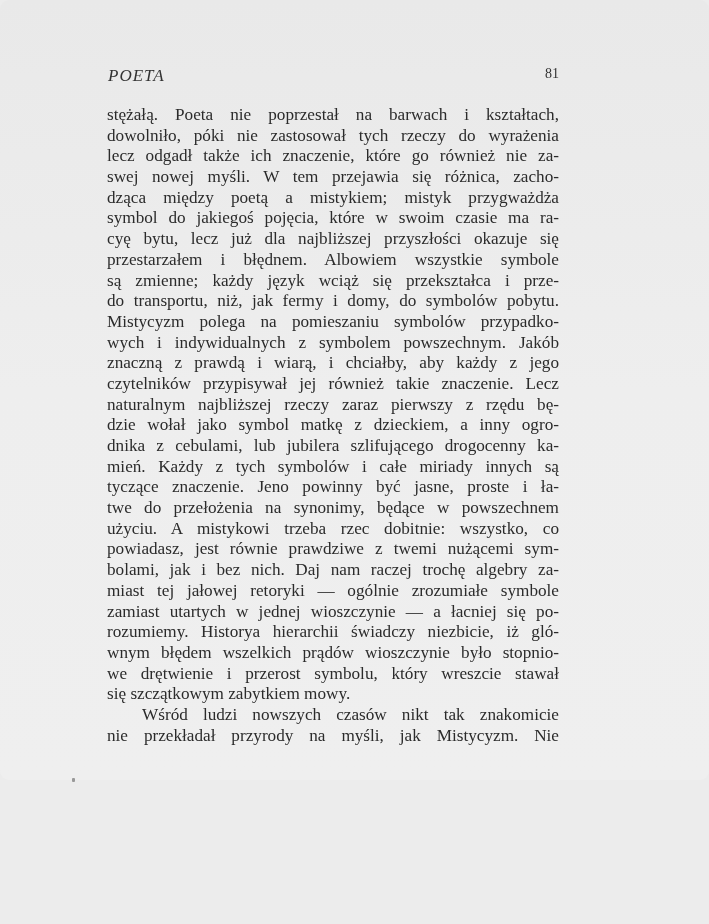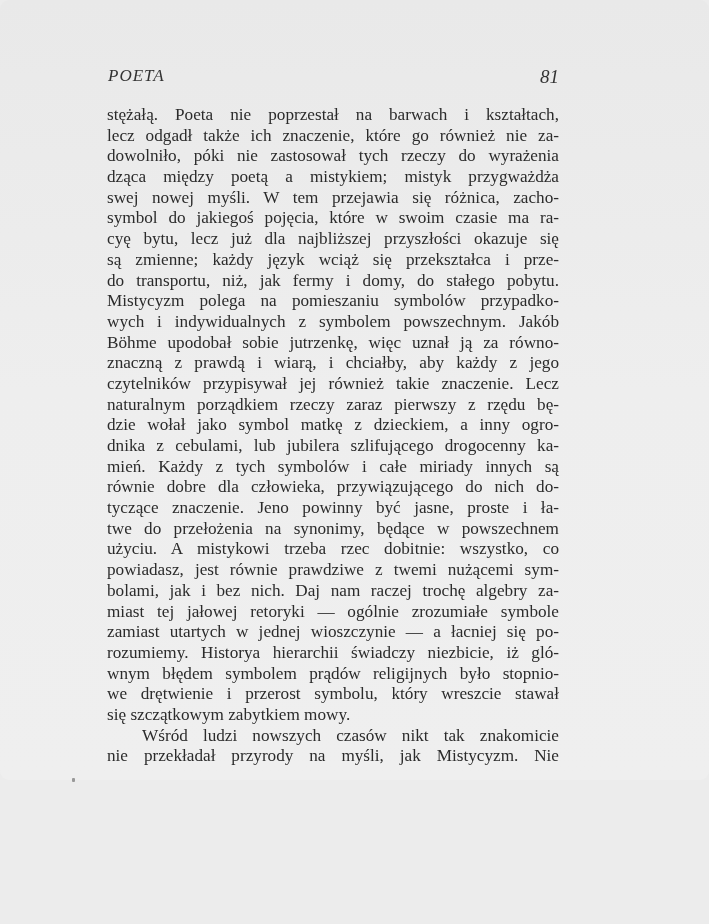--- a/index.html
+++ b/index.html
@@ -37,22 +37,21 @@
     font-style: italic;
     font-size: 17px;
     letter-spacing: 1px;
     color: #333;
   }
   .page-number {
     position: absolute;
     right: 0;
     top: 0;
     font-family: "Liberation Serif", serif;
-    font-style: italic;
-    font-size: 19px;
+    font-size: 14px;
     color: #333;
   }
   .body-text {
     position: absolute;
     left: 107px;
     top: 105px;
     width: 452px;
   }
   .line {
     display: block;
@@ -86,47 +85,46 @@
 
 <div class="page">
 
   <div class="running-head">
     <span class="running-title">POETA</span>
     <span class="page-number">81</span>
   </div>
 
   <div class="body-text">
     <span class="line">stężałą. Poeta nie poprzestał na barwach i kształtach,</span>
+    <span class="line">dowolniło, póki nie zastosował tych rzeczy do wyrażenia</span>
     <span class="line">lecz odgadł także ich znaczenie, które go również nie za-</span>
-    <span class="line">dowolniło, póki nie zastosował tych rzeczy do wyrażenia</span>
+    <span class="line">swej nowej myśli. W tem przejawia się różnica, zacho-</span>
     <span class="line">dząca między poetą a mistykiem; mistyk przygważdża</span>
-    <span class="line">swej nowej myśli. W tem przejawia się różnica, zacho-</span>
     <span class="line">symbol do jakiegoś pojęcia, które w swoim czasie ma ra-</span>
     <span class="line">cyę bytu, lecz już dla najbliższej przyszłości okazuje się</span>
+    <span class="line">przestarzałem i błędnem. Albowiem wszystkie symbole</span>
     <span class="line">są zmienne; każdy język wciąż się przekształca i prze-</span>
-    <span class="line">do transportu, niż, jak fermy i domy, do stałego pobytu.</span>
+    <span class="line">do transportu, niż, jak fermy i domy, do symbolów pobytu.</span>
     <span class="line">Mistycyzm polega na pomieszaniu symbolów przypadko-</span>
     <span class="line">wych i indywidualnych z symbolem powszechnym. Jakób</span>
-    <span class="line">Böhme upodobał sobie jutrzenkę, więc uznał ją za równo-</span>
     <span class="line">znaczną z prawdą i wiarą, i chciałby, aby każdy z jego</span>
     <span class="line">czytelników przypisywał jej również takie znaczenie. Lecz</span>
-    <span class="line">naturalnym porządkiem rzeczy zaraz pierwszy z rzędu bę-</span>
+    <span class="line">naturalnym najbliższej rzeczy zaraz pierwszy z rzędu bę-</span>
     <span class="line">dzie wołał jako symbol matkę z dzieckiem, a inny ogro-</span>
     <span class="line">dnika z cebulami, lub jubilera szlifującego drogocenny ka-</span>
     <span class="line">mień. Każdy z tych symbolów i całe miriady innych są</span>
-    <span class="line">równie dobre dla człowieka, przywiązującego do nich do-</span>
     <span class="line">tyczące znaczenie. Jeno powinny być jasne, proste i ła-</span>
     <span class="line">twe do przełożenia na synonimy, będące w powszechnem</span>
     <span class="line">użyciu. A mistykowi trzeba rzec dobitnie: wszystko, co</span>
     <span class="line">powiadasz, jest równie prawdziwe z twemi nużącemi sym-</span>
     <span class="line">bolami, jak i bez nich. Daj nam raczej trochę algebry za-</span>
     <span class="line">miast tej jałowej retoryki — ogólnie zrozumiałe symbole</span>
     <span class="line">zamiast utartych w jednej wioszczynie — a łacniej się po-</span>
     <span class="line">rozumiemy. Historya hierarchii świadczy niezbicie, iż gló-</span>
-    <span class="line">wnym błędem symbolem prądów religijnych było stopnio-</span>
+    <span class="line">wnym błędem wszelkich prądów wioszczynie było stopnio-</span>
     <span class="line">we drętwienie i przerost symbolu, który wreszcie stawał</span>
     <span class="line last">się szczątkowym zabytkiem mowy.</span>
     <span class="line indent">Wśród ludzi nowszych czasów nikt tak znakomicie</span>
     <span class="line">nie przekładał przyrody na myśli, jak Mistycyzm. Nie</span>
   </div>
 
   <div class="stray-mark"></div>
 </div>
 
 </body></html>

